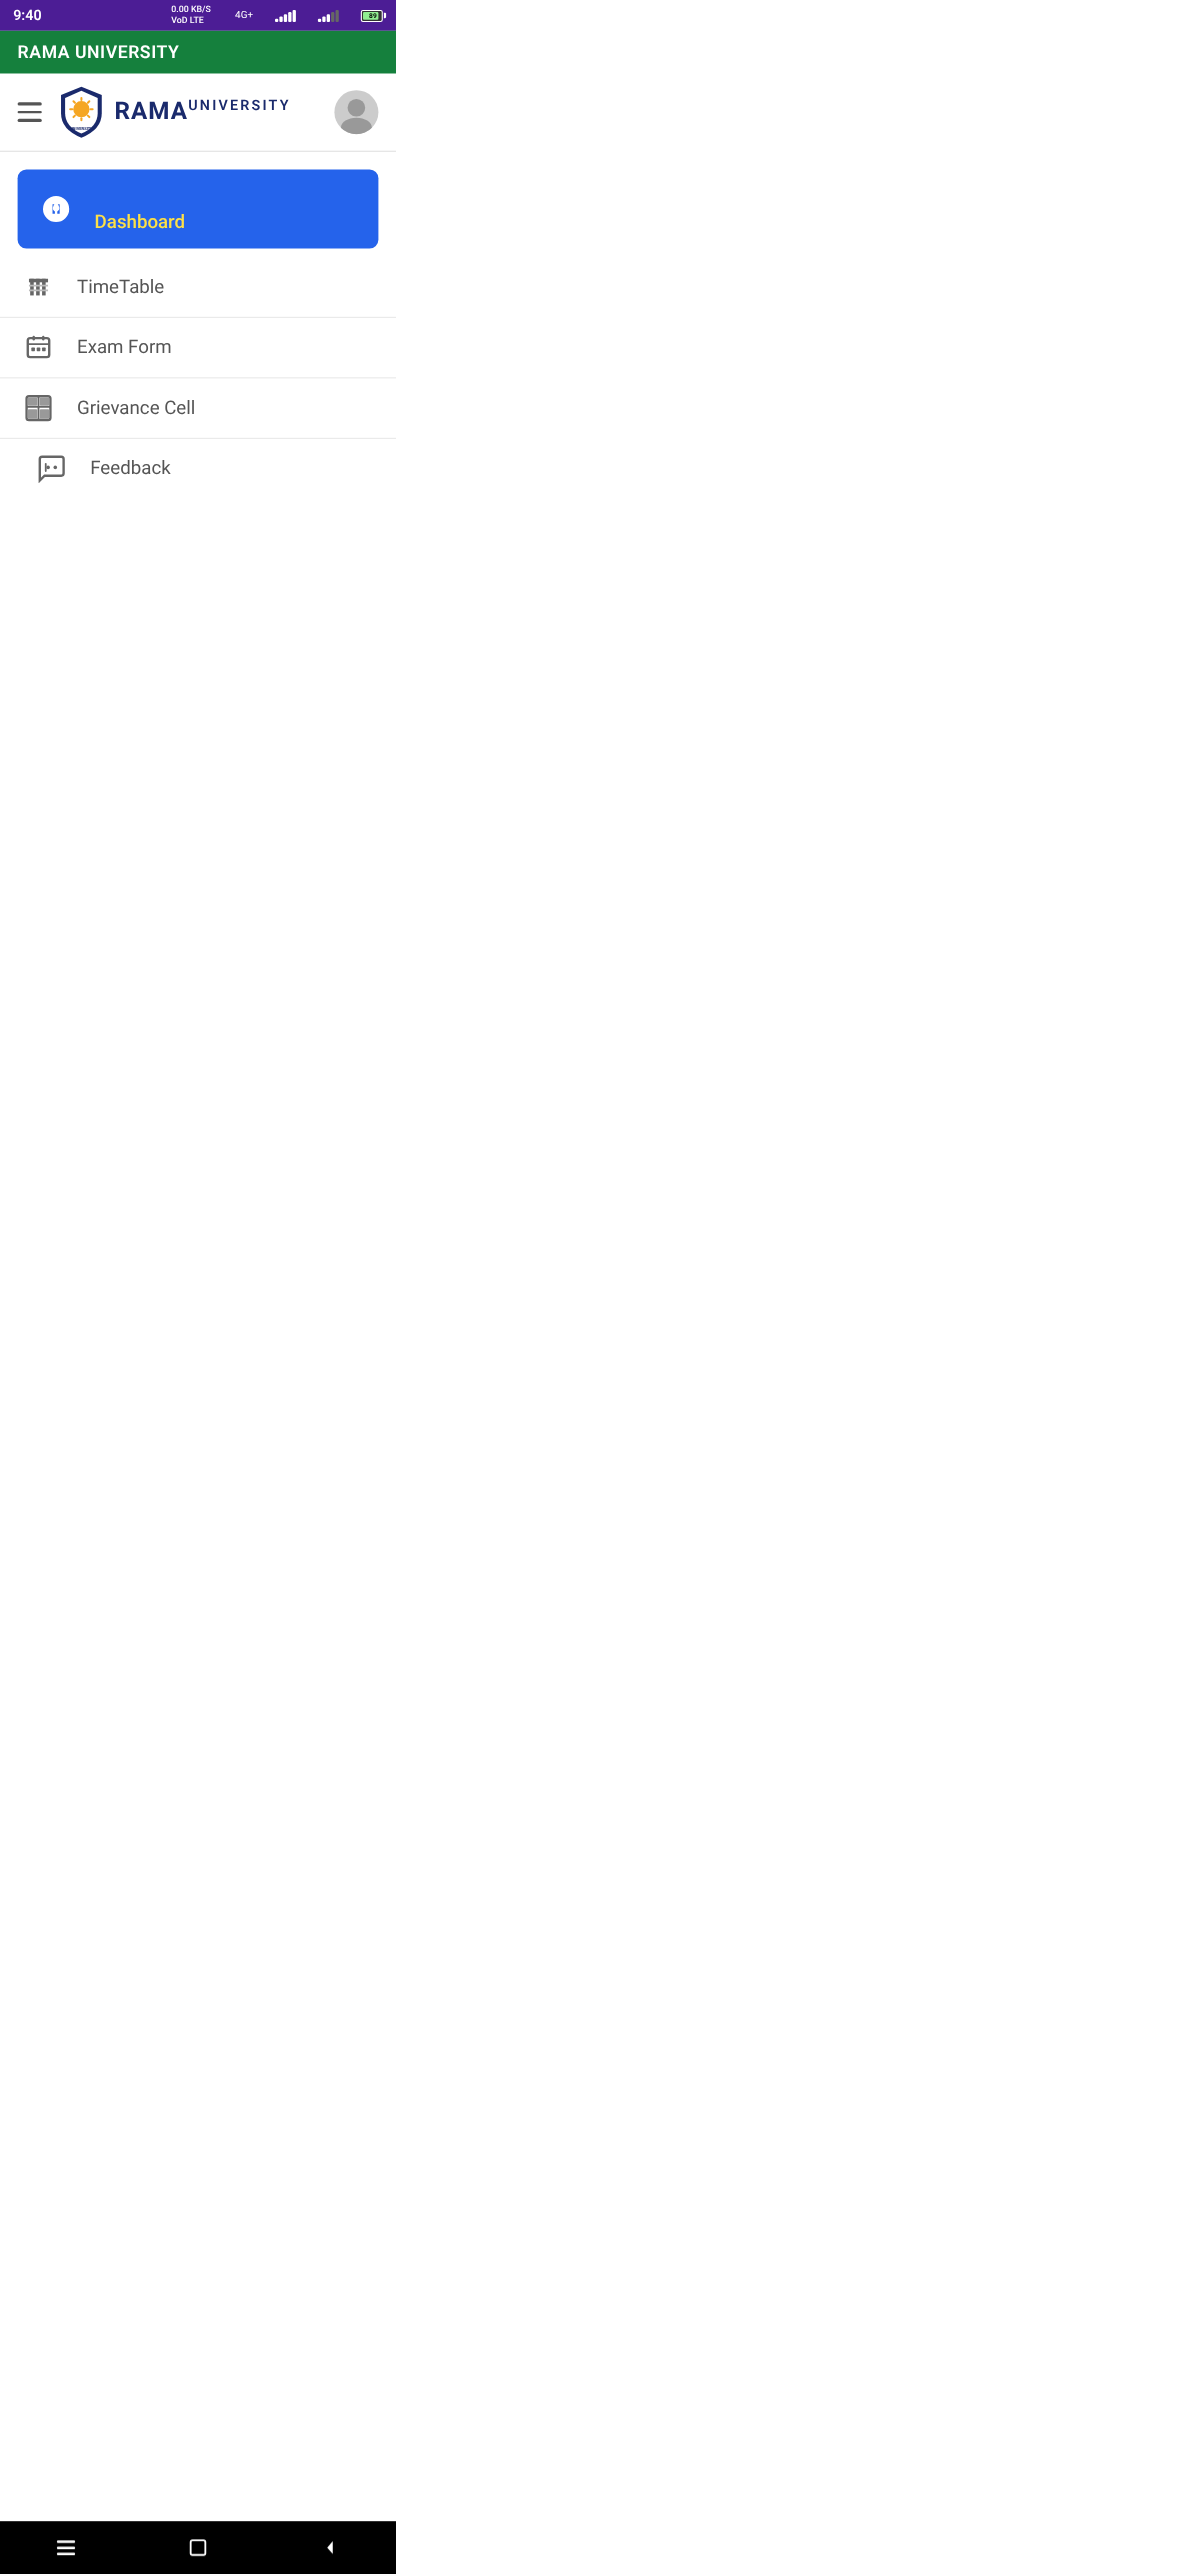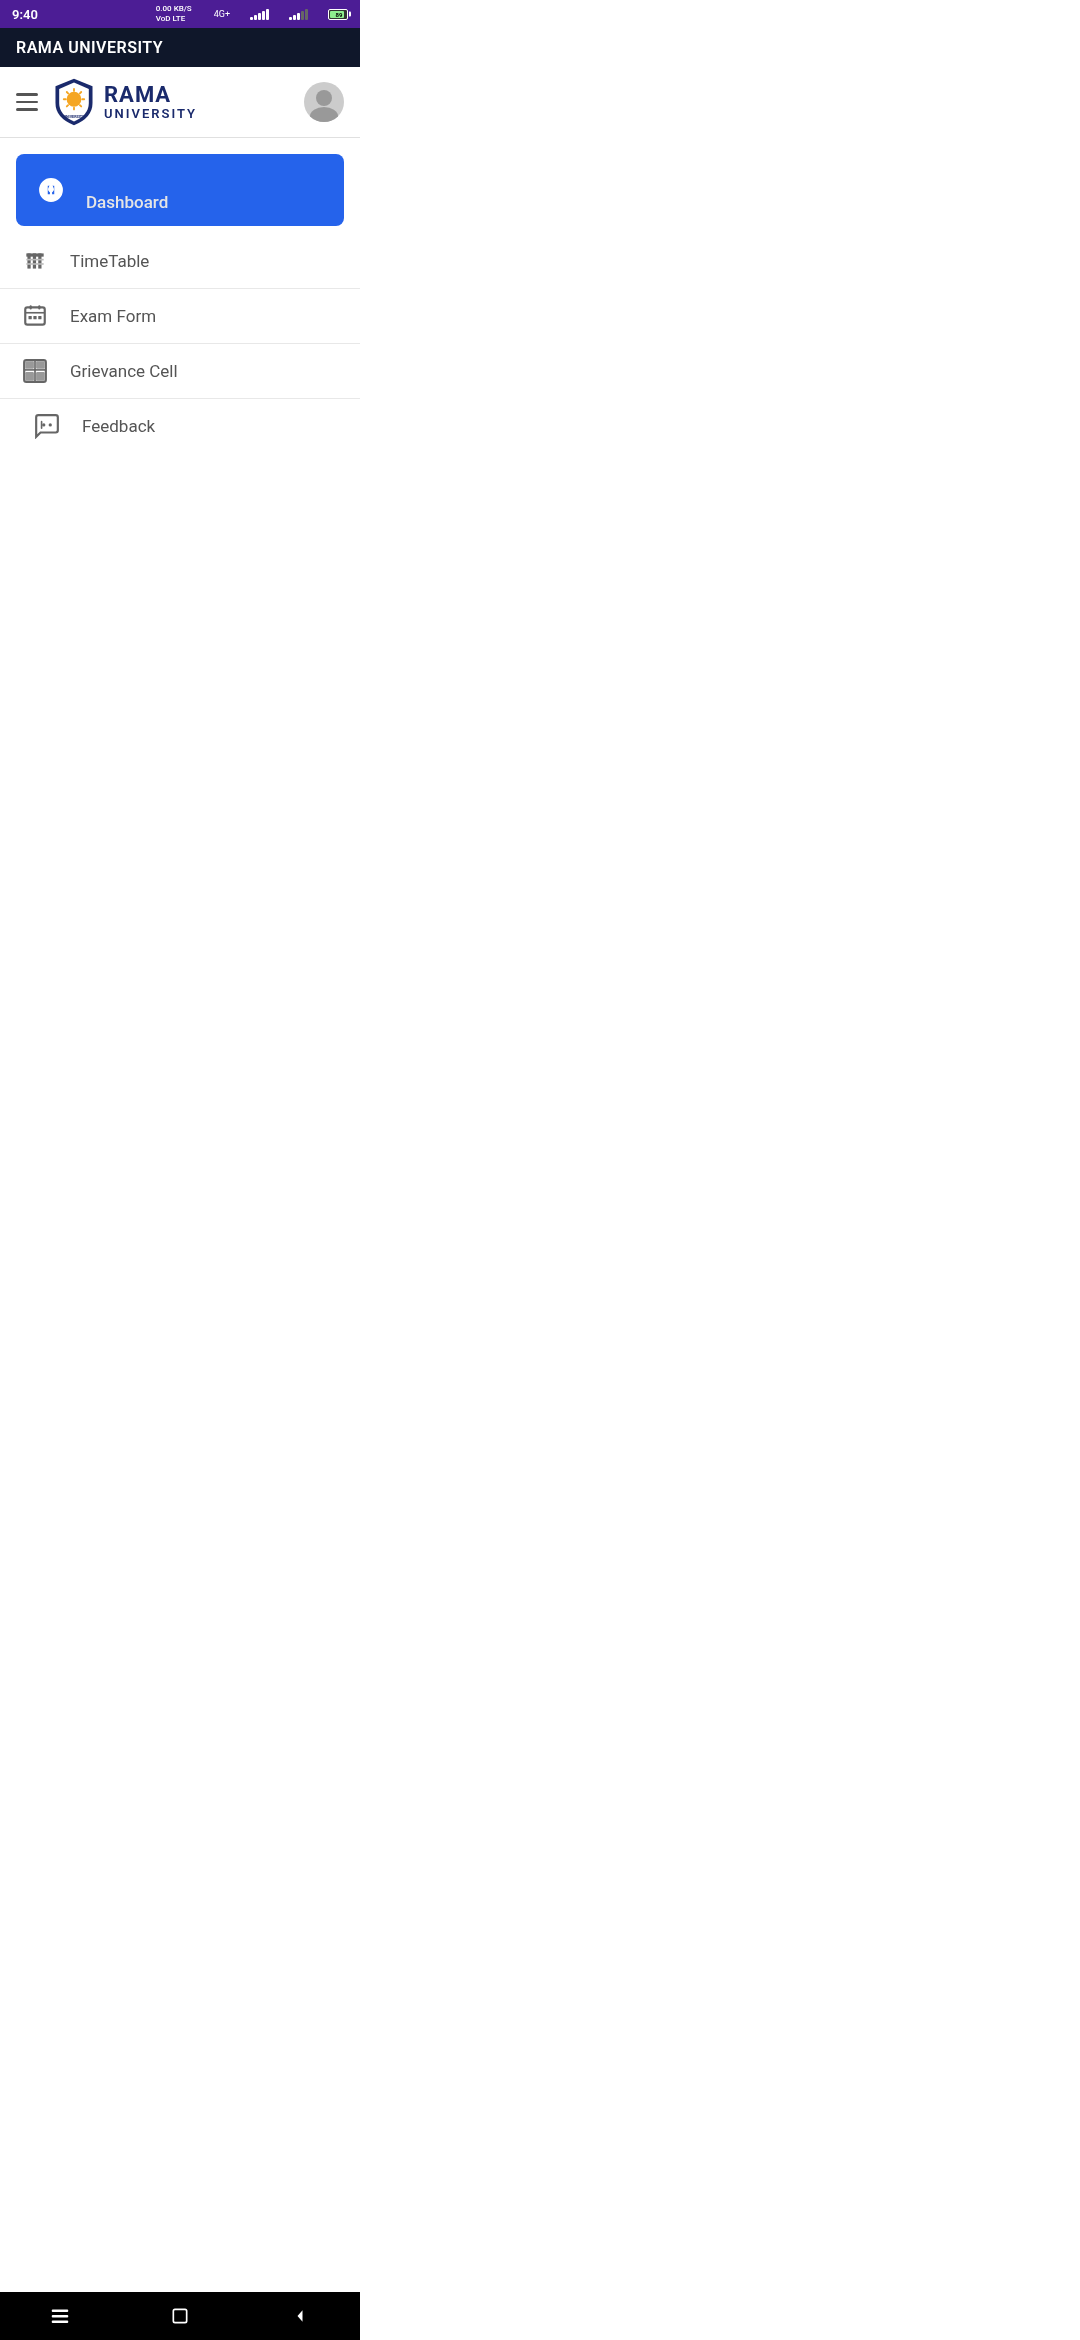--- a/index.html
+++ b/index.html
@@ -88,21 +88,21 @@
     }
     .signal-bars span {
       background: #fff;
       width: 3px;
       display: inline-block;
       border-radius: 1px;
     }
 
     
     .app-titlebar {
-      background: #0f172a;
+      background: #15803d;
       padding: 10px 16px;
       display: flex;
       align-items: center;
     }
     .app-titlebar-text {
       color: #ffffff;
       font-size: 16px;
       font-weight: 600;
       letter-spacing: 0.5px;
     }
@@ -143,21 +143,20 @@
       gap: 8px;
     }
 
     .logo-shield {
       width: 44px;
       height: 50px;
     }
 
     .logo-text {
       display: flex;
-      flex-direction: column;
       line-height: 1.1;
     }
     .logo-text .rama {
       font-size: 22px;
       font-weight: 700;
       color: #1a2a6c;
       letter-spacing: 1px;
     }
     .logo-text .university {
       font-size: 13px;
@@ -193,21 +192,21 @@
     }
 
     .nav-item.active {
       background: #2563EB;
       border-radius: 8px;
       margin: 0 16px 8px 16px;
       border-bottom: none;
     }
 
     .nav-item.active .nav-label {
-      color: #e5e5e5;
+      color: #fde047;
       font-weight: 500;
       margin-top: 24px;
     }
 
     .nav-item.active .nav-icon {
       color: #ffffff;
     }
 
     .nav-label {
       color: #555555;

